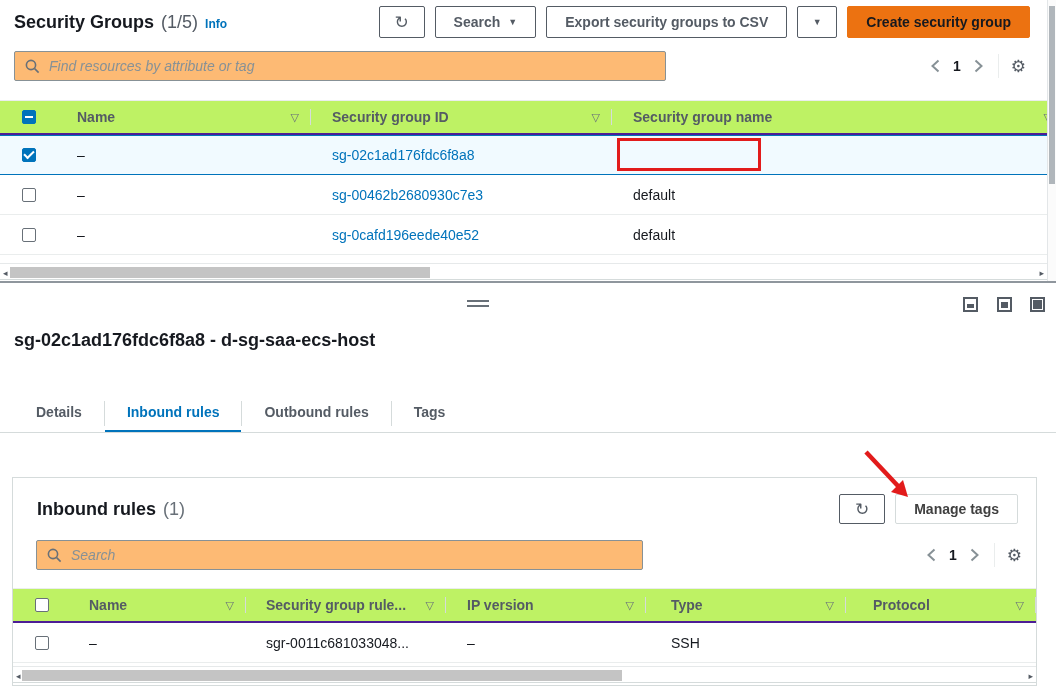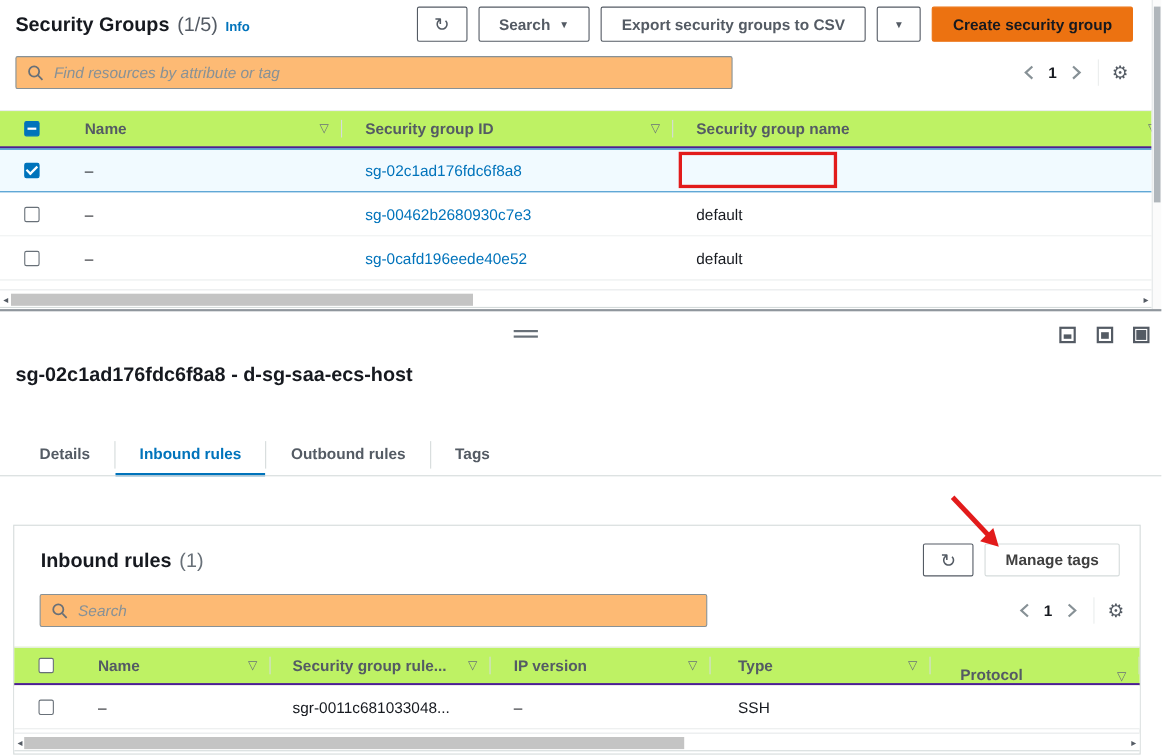--- a/index.html
+++ b/index.html
@@ -314,21 +314,21 @@
         <span class="sort">▽</span>
       </div>
       <div class="th sep k3">
         <span>IP version</span>
         <span class="sort">▽</span>
       </div>
       <div class="th sep k4" style="padding-left:25px;">
         <span>Type</span>
         <span class="sort">▽</span>
       </div>
-      <div class="th sep k5" style="padding-left:27px;align-items:flex-end;">
+      <div class="th sep k5" style="padding-left:27px;">
         <span>Protocol</span>
         <span class="sort">▽</span>
       </div>
     </div>
 
     <div class="tr">
       <div class="cbcell">
         <span class="cb"></span>
       </div>
       <div class="td k1" style="padding-left:20px;">–</div>

